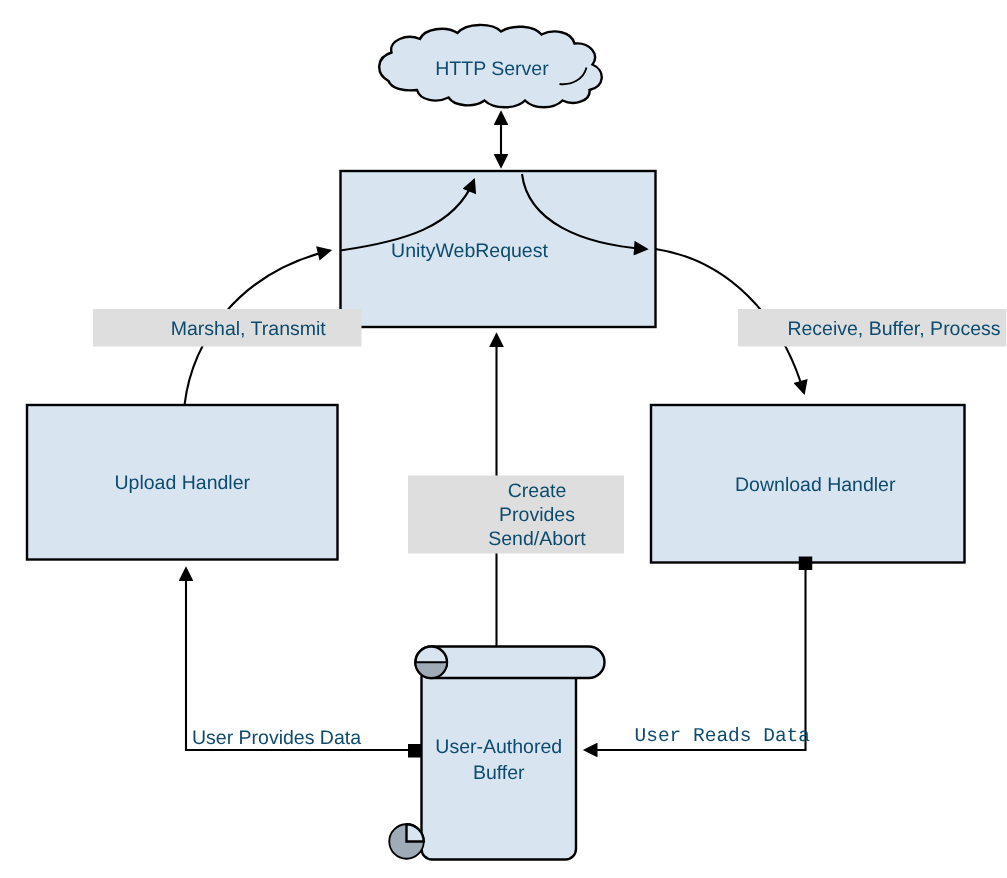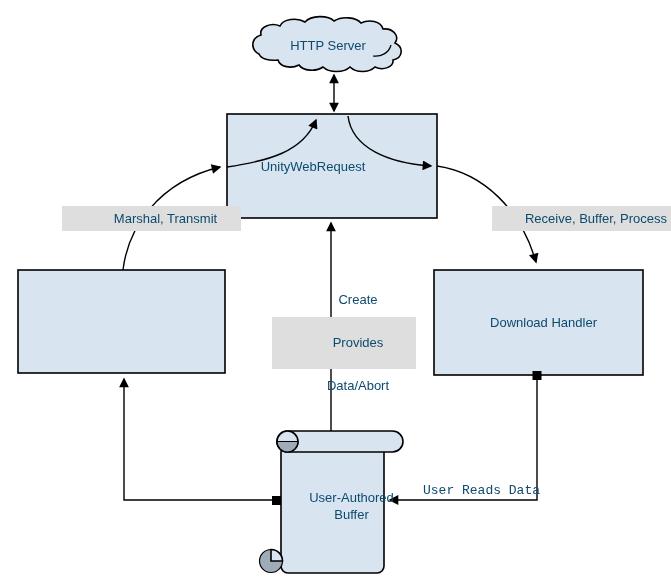--- a/index.html
+++ b/index.html
@@ -80,34 +80,36 @@
     <rect class="connector-dot" x="272" y="496" width="9" height="9"></rect>
 
     <path class="edge" d="M 537,376 L 537,500 L 390,500" marker-end="url(#ah)"></path>
     <rect class="connector-dot" x="532.5" y="371" width="9" height="9"></rect>
   </svg>
 
   <div class="label node-label" style="left:252px;top:28px;width:152px;height:36px;">HTTP Server</div>
 
   <div class="label node-label" style="left:227px;top:114px;width:172px;height:106px;">UnityWebRequest</div>
 
+  <div class="label node-label" style="left:18px;top:270px;width:207px;height:103px;">Upload Handler</div>
 
   <div class="label node-label" style="left:434px;top:270px;width:219px;height:105px;">Download Handler</div>
 
-  <div class="label node-label multiline" style="left:281px;top:488px;width:103px;height:36px;flex-direction:column;line-height:17px;padding-left:19px;">
+  <div class="label node-label multiline" style="left:281px;top:488px;width:103px;height:36px;flex-direction:column;line-height:17px;">
     <div>User-Authored</div>
     <div>Buffer</div>
   </div>
 
   <div class="label gray-label" style="left:62px;top:206px;width:151px;height:25px;">Marshal, Transmit</div>
 
   <div class="label gray-label" style="left:448px;top:206px;width:152px;height:25px;margin-left:44px;">Receive, Buffer, Process</div>
 
-  <div class="label gray-label multiline" style="left:272px;top:317px;width:116px;height:52px;flex-direction:column;gap:27px;">
+  <div class="label gray-label multiline" style="left:272px;top:317px;width:116px;height:52px;flex-direction:column;">
     <div>Create</div>
     <div>Provides</div>
-    <div>Data/Abort</div>
+    <div>Send/Abort</div>
   </div>
 
+  <div class="label free-label" style="left:128px;top:484px;">User Provides Data</div>
 
   <div class="label free-label" style="left:423px;top:483px;font-family:Liberation Mono, monospace;">User Reads Data</div>
 
 </div>
 
 </body></html>

